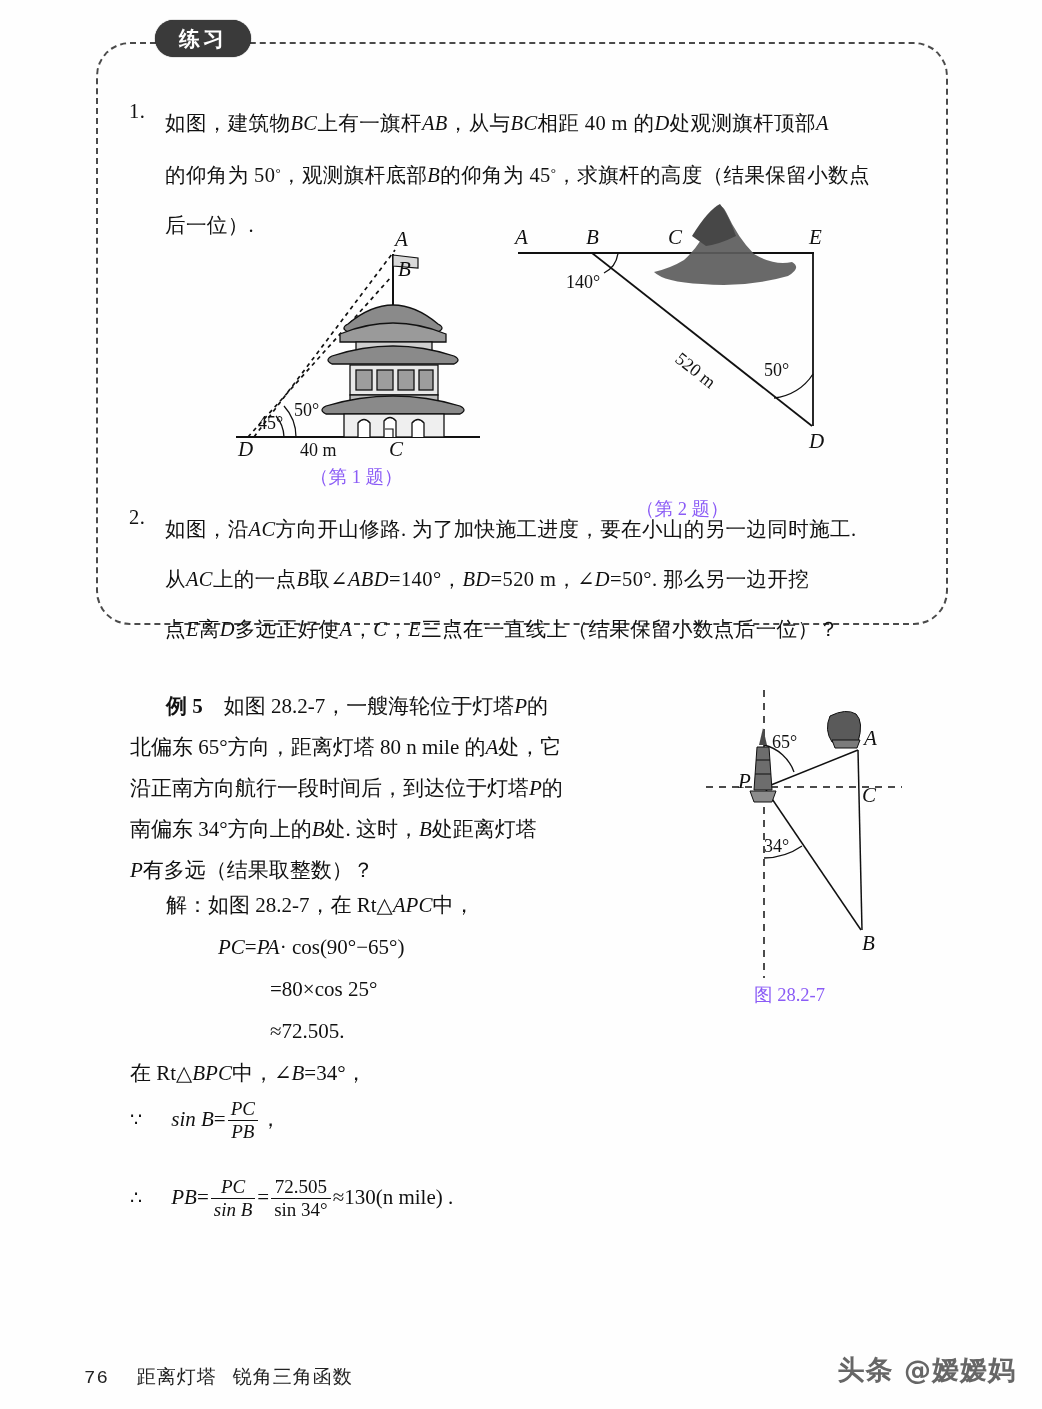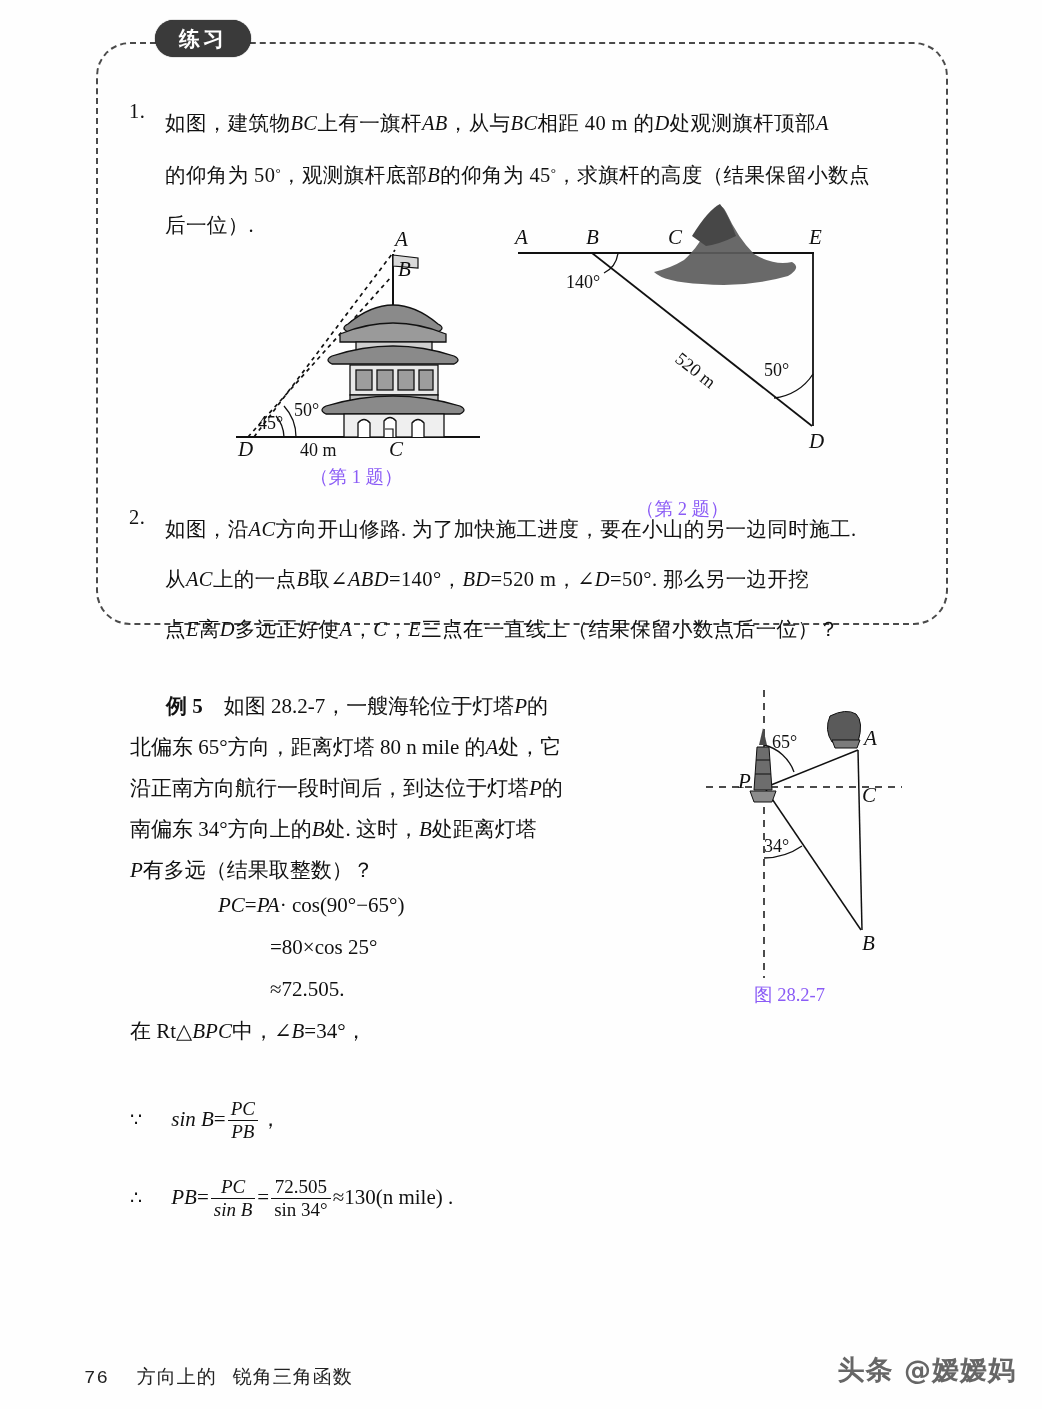--- a/index.html
+++ b/index.html
@@ -278,20 +278,21 @@
 
   <div class="ex-block">
     <span class="ln indent1"><span class="ex-label">例 5</span>&nbsp;&nbsp;&nbsp;&nbsp;<span>如图 28.2-7，一艘海轮位于灯塔</span><span class="it">P</span><span>的</span></span>
     <span class="ln"><span>北偏东 65°方向，距离灯塔 80 n mile 的</span><span class="it">A</span><span>处，它</span></span>
     <span class="ln"><span>沿正南方向航行一段时间后，到达位于灯塔</span><span class="it">P</span><span>的</span></span>
     <span class="ln"><span>南偏东 34°方向上的</span><span class="it">B</span><span>处. 这时，</span><span class="it">B</span><span>处距离灯塔</span></span>
     <span class="ln"><span class="it">P</span><span>有多远（结果取整数）？</span></span>
   </div>
 
   <div class="sol-block">
+    <span class="ln indent1"><span>解：如图 28.2-7，在 Rt△</span><span class="it">APC</span><span>中，</span></span>
     <span class="ln indent2"><span class="it">PC</span><span>=</span><span class="it">PA</span><span>· cos(90°−65°)</span></span>
     <span class="ln indent3">=80×cos 25°</span>
     <span class="ln indent3">≈72.505.</span>
     <span class="ln"><span>在 Rt△</span><span class="it">BPC</span><span>中，∠</span><span class="it">B</span><span>=34°，</span></span>
   </div>
 
   <div class="frac-line" id="frac1">
     <span class="sym">∵</span>
     <span class="it">sin B</span><span>=</span><span class="frac"><span class="nu it">PC</span><span class="de it">PB</span></span><span>，</span>
   </div>
@@ -334,18 +335,18 @@
       <text class="lbl" x="158" y="55">A</text>
       <text class="lbl" x="156" y="112">C</text>
       <text class="lbl" x="156" y="260">B</text>
       <text class="lbl-n" x="66" y="58">65°</text>
       <text class="lbl-n" x="58" y="162">34°</text>
     </svg>
   </div>
   <div class="cap" style="left:754px; top:982px;">图 28.2-7</div>
 
   <div class="footer">
-    <span class="pg">76</span><span>方向上的</span><span class="ch2">锐角三角函数</span>
+    <span class="pg">76</span><span>距离灯塔</span><span class="ch2">锐角三角函数</span>
   </div>
 
   <div class="watermark">头条 @嫒嫒妈</div>
 
 </div>
 
 </body></html>

